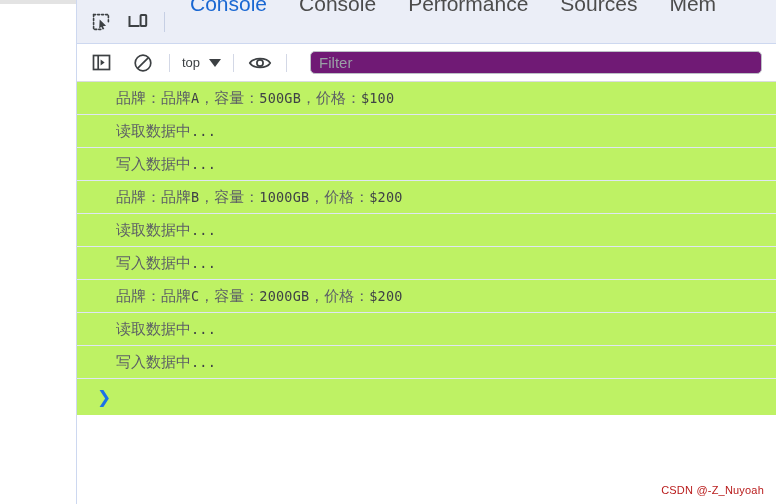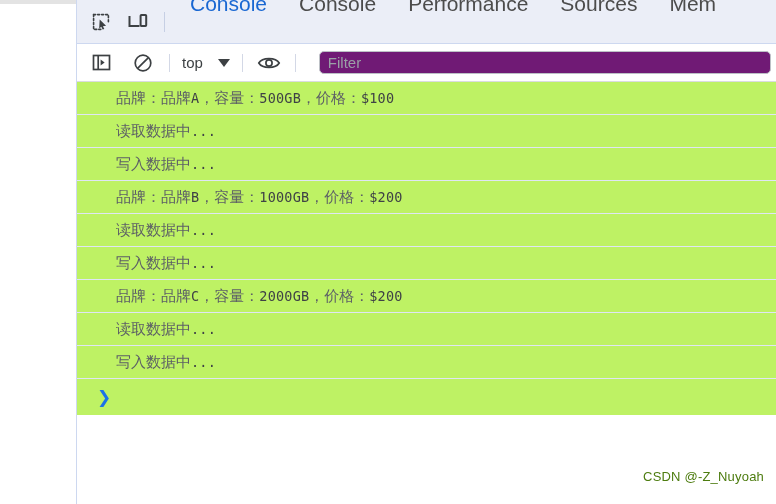--- a/index.html
+++ b/index.html
@@ -131,22 +131,22 @@
   .ct-sep {
     width: 1px;
     height: 18px;
     background: #d3d8e6;
     margin: 0 12px;
     flex: none;
   }
   .ctx-select {
     display: flex;
     align-items: center;
-    gap: 15px;
-    font-size: 15px;
+    gap: 9px;
+    font-size: 13px;
     color: #3c4043;
     flex: none;
   }
   .caret {
     width: 0; height: 0;
     border-left: 6px solid transparent;
     border-right: 6px solid transparent;
     border-top: 8px solid #3c4043;
   }
   .filter-box {
@@ -208,23 +208,23 @@
     font-size: 17px;
     font-weight: 700;
     line-height: 1;
     font-family: "DejaVu Sans", sans-serif;
   }
 
   
   .watermark {
     position: absolute;
     right: 12px;
-    bottom: 20px;
-    font-size: 13px;
-    color: #4d7c0f;
+    bottom: 8px;
+    font-size: 11px;
+    color: #b91c1c;
     white-space: nowrap;
     letter-spacing: 0.2px;
   }
 </style>
 </head>
 <body>
 
 <div id="app">
 
   <div class="page-area">

